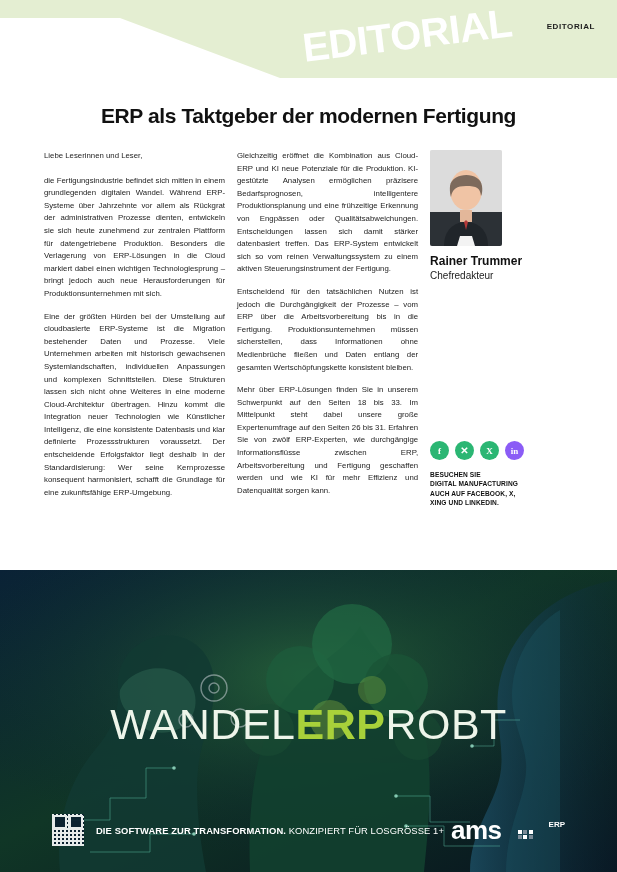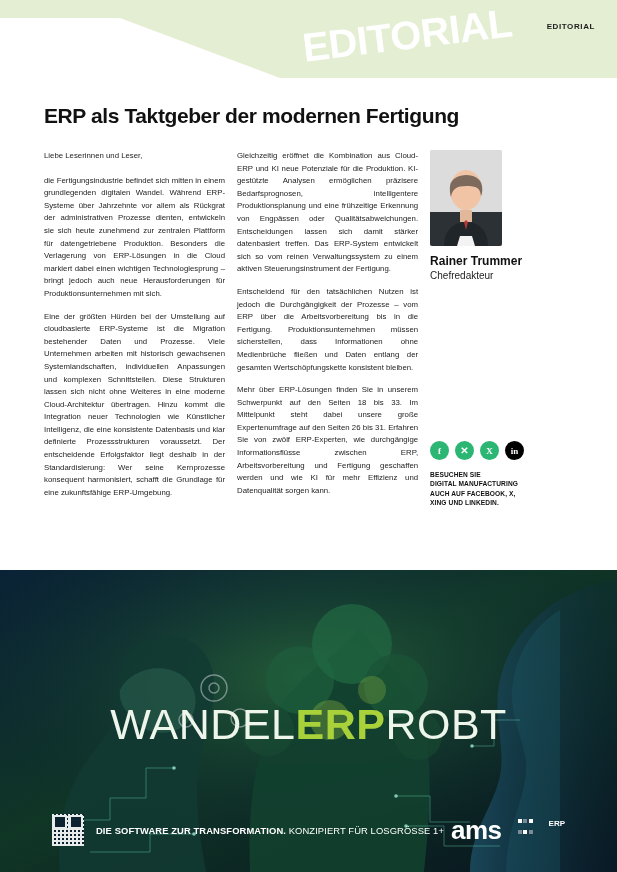--- a/index.html
+++ b/index.html
@@ -54,20 +54,21 @@
     white-space: nowrap;
   }
 
   
   .headline {
     margin: 26px 44px 0 44px;
     font-size: 21px;
     font-weight: bold;
     letter-spacing: -0.4px;
     color: #111111;
+    text-align: center;
   }
 
   
   .body-wrap {
     position: relative;
     margin: 22px 44px 0 44px;
     display: flex;
     gap: 12px;
   }
   .col {
@@ -204,20 +205,21 @@
     font-size: 9.4px;
     font-weight: bold;
     color: #ffffff;
     letter-spacing: 0.1px;
   }
   .ad-tagline .light { font-weight: normal; }
 
   .ad-logo {
     margin-left: auto;
     display: flex;
+    align-items: flex-end;
     gap: 16px;
   }
   .ad-logo-text {
     font-size: 26px;
     font-weight: bold;
     color: #ffffff;
     line-height: 22px;
     letter-spacing: -0.5px;
   }
   .ad-logo-erp {
@@ -275,21 +277,21 @@
         <path d="M34 72l2 8 2-8-2-2z" fill="#b43a3a"></path>
       </svg>
     </div>
     <div class="author-name">Rainer Trummer</div>
     <div class="author-role">Chefredakteur</div>
 
     <div class="social-row">
       <div class="social fb" style="background:#2bb673">f</div>
       <div class="social x-icon" style="background:#2bb673">✕</div>
       <div class="social" style="background:#2bb673">X</div>
-      <div class="social li" style="background:#000000">in</div>
+      <div class="social li" style="background:#8b5cf6">in</div>
     </div>
 
     <div class="visit-note">
       <div>BESUCHEN SIE</div>
       <div>DIGITAL MANUFACTURING</div>
       <div>AUCH AUF FACEBOOK, X,</div>
       <div>XING UND LINKEDIN.</div>
     </div>
   </div>
 </div>

